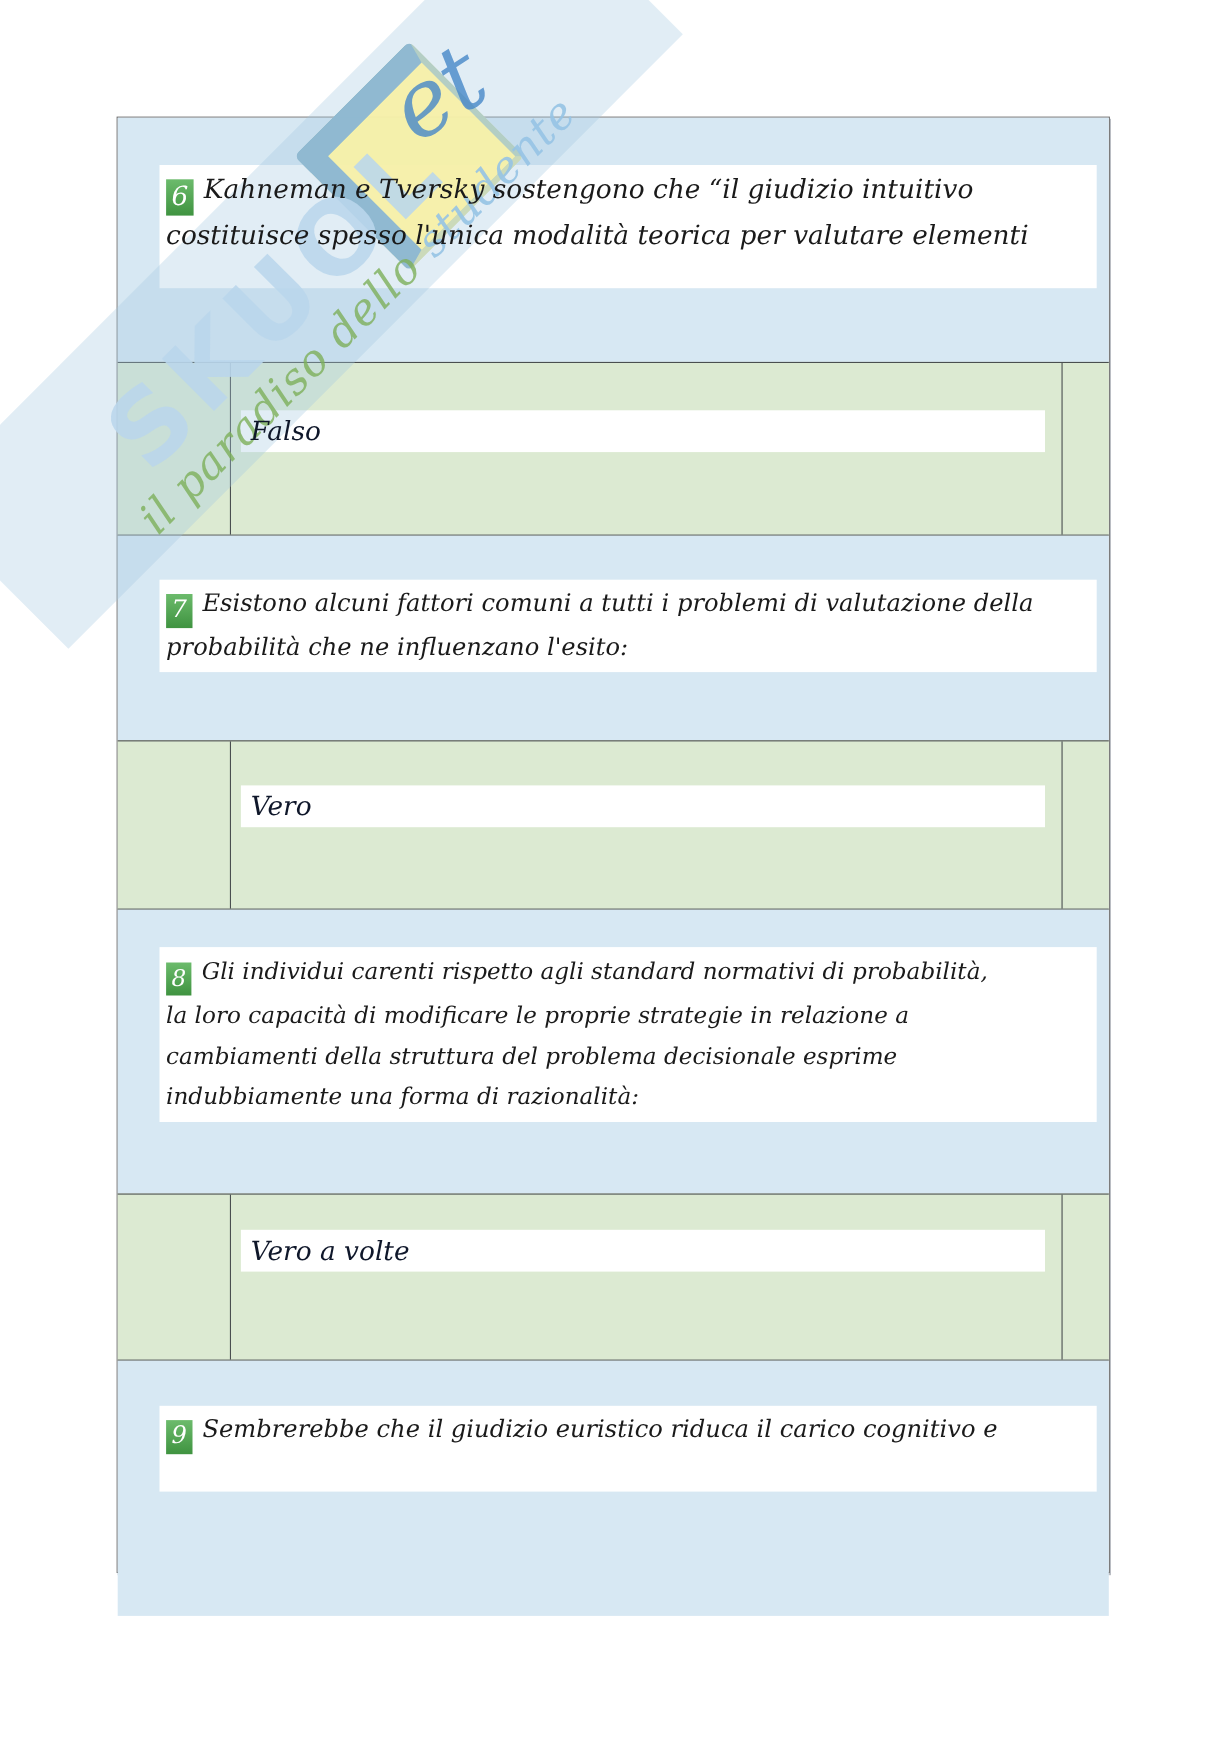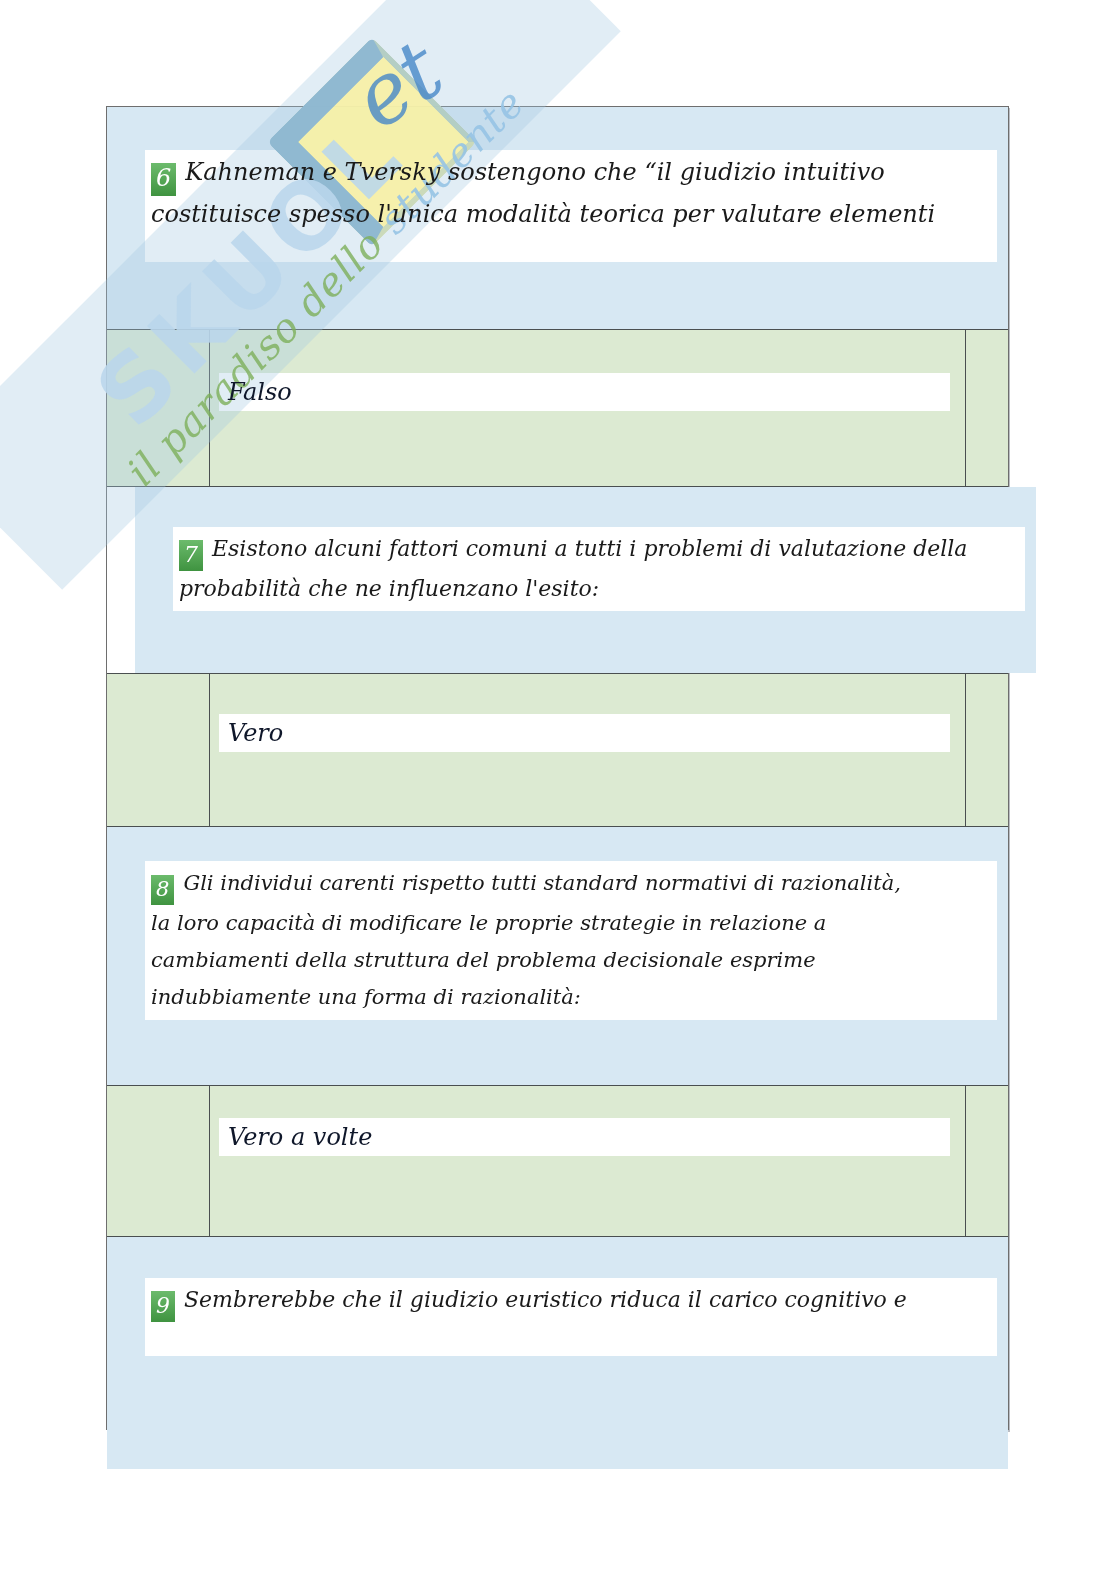--- a/index.html
+++ b/index.html
@@ -15,21 +15,21 @@
     width:903px; height:1324px;
     border:1px solid #6e6e6e;
     box-sizing:border-box;
     box-shadow:1px 2px 0 rgba(130,135,145,0.55);
   }
   .block { position:relative; width:901px; box-sizing:border-box; }
   .q-block { background:#d7e8f3; }
   .a-row   { background:#dcead2; border-top:1px solid #4a4f50; border-bottom:1px solid #4a4f50; }
 
   .h-q6 { height:222px; } .h-a1 { height:158px; }
-  .h-q7 { height:186px;margin-left:28px; } .h-a2 { height:154px; }
+  .h-q7 { height:186px; } .h-a2 { height:154px; }
   .h-q8 { height:258px; } .h-a3 { height:152px; }
   .h-q9 { height:232px; }
 
   
   .qbox {
     position:absolute; left:38px; width:852px;
     background:#ffffff; box-sizing:border-box;
     padding:4px 8px 4px 6px;
     color:#1a1a1a; font-style:italic;
   }
@@ -133,21 +133,21 @@
     <div class="block a-row h-a2">
       <div class="vline left"></div>
       <div class="vline right"></div>
       <div class="abox abox-2">
         <span>Vero</span>
       </div>
     </div>
 
     <div class="block q-block h-q8">
       <div class="qbox qbox-8">
-        <span class="badge">8</span><span class="qline first">Gli individui carenti rispetto tutti standard normativi di razionalità,</span>
+        <span class="badge">8</span><span class="qline first">Gli individui carenti rispetto agli standard normativi di probabilità,</span>
         <span class="qline">la loro capacità di modificare le proprie strategie in relazione a</span>
         <span class="qline">cambiamenti della struttura del problema decisionale esprime</span>
         <span class="qline">indubbiamente una forma di razionalità:</span>
       </div>
     </div>
 
     <div class="block a-row h-a3">
       <div class="vline left"></div>
       <div class="vline right"></div>
       <div class="abox abox-3">

